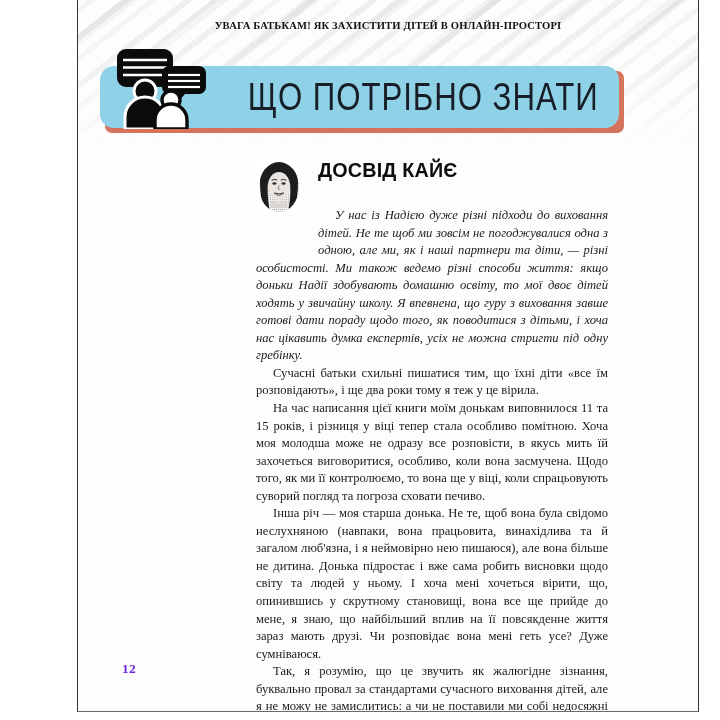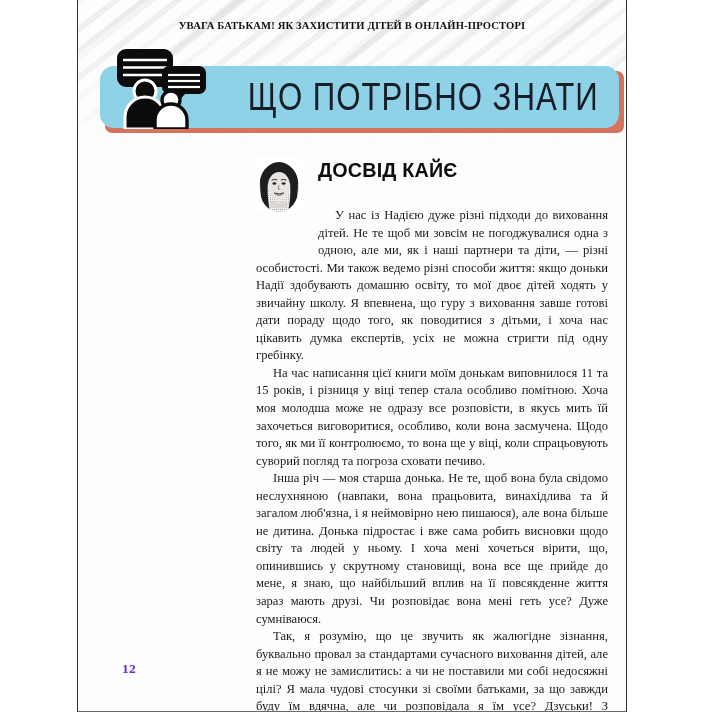--- a/index.html
+++ b/index.html
@@ -21,21 +21,21 @@
     width: 720px;
     height: 720px;
     background: #ffffff;
   }
 
   
   #page {
     position: absolute;
     left: 77px;
     top: 0px;
-    width: 550px;
+    width: 622px;
     height: 712px;
     background: #fdfdfd;
     border-left: 1.5px solid #2e2e2e;
     border-right: 1.5px solid #2e2e2e;
     border-bottom: 1.5px solid #6a6a6a;
     box-sizing: border-box;
     overflow: hidden;
   }
 
   
@@ -190,20 +190,21 @@
     text-justify: inter-word;
     hyphens: manual;
     margin: 0;
   }
   .body-text + .body-text {
     text-indent: 17px;
   }
   
   #para-0 {
     text-indent: 17px;
+    font-style: italic;
   }
   #para-0::before {
     content: "";
     float: left;
     width: 62px;
     height: 36px;
   }
 
   
   #folio {
@@ -297,20 +298,21 @@
 
             <path d="M18.2,36 q4.8,4.4 9.6,0 q-4.8,1.6 -9.6,0 z" fill="#ffffff" stroke="#3a3a3a" stroke-width="0.9"></path>
 
             <path d="M16,43 q7,6 14,0 l3,6 q-10,5 -20,0 z" fill="#ddd6d1"></path>
           </g>
         </svg>
         <div id="byline-title">ДОСВІД КАЙЄ</div>
       </div>
 
       <p class="body-text" id="para-0">У нас із Надією дуже різні підходи до виховання дітей. Не те щоб ми зовсім не погоджувалися одна з одною, але ми, як і наші партнери та діти, — різні особистості. Ми також ведемо різні способи життя: якщо доньки Надії здобувають домашню освіту, то мої двоє дітей ходять у звичайну школу. Я впевнена, що гуру з виховання завше готові дати пораду щодо того, як поводитися з дітьми, і хоча нас цікавить думка експертів, усіх не можна стригти під одну гребінку.</p>
+      <p class="body-text">Сучасні батьки схильні пишатися тим, що їхні діти «все їм розповідають», і ще два роки тому я теж у це вірила.</p>
       <p class="body-text">На час написання цієї книги моїм донькам виповнилося 11 та 15 років, і різниця у віці тепер стала особливо помітною. Хоча моя молодша може не одразу все розповісти, в якусь мить їй захочеться виговоритися, особливо, коли вона засмучена. Щодо того, як ми її контролюємо, то вона ще у віці, коли спрацьовують суворий погляд та погроза сховати печиво.</p>
       <p class="body-text">Інша річ — моя старша донька. Не те, щоб вона була свідомо неслухняною (навпаки, вона працьовита, винахідлива та й загалом люб'язна, і я неймовірно нею пишаюся), але вона більше не дитина. Донька підростає і вже сама робить висновки щодо світу та людей у ньому. І хоча мені хочеться вірити, що, опинившись у скрутному становищі, вона все ще прийде до мене, я знаю, що найбільший вплив на її повсякденне життя зараз мають друзі. Чи розповідає вона мені геть усе? Дуже сумніваюся.</p>
       <p class="body-text">Так, я розумію, що це звучить як жалюгідне зізнання, буквально провал за стандартами сучасного виховання дітей, але я не можу не замислитись: а чи не поставили ми собі недосяжні цілі? Я мала чудові стосунки зі своїми батьками, за що завжди буду їм вдячна, але чи розповідала я їм усе? Дзуськи! З практичної точки зору, мені цього й не треба було.</p>
 
     </div>
 
     <div id="folio">12</div>
 
   </div>
 </div>

